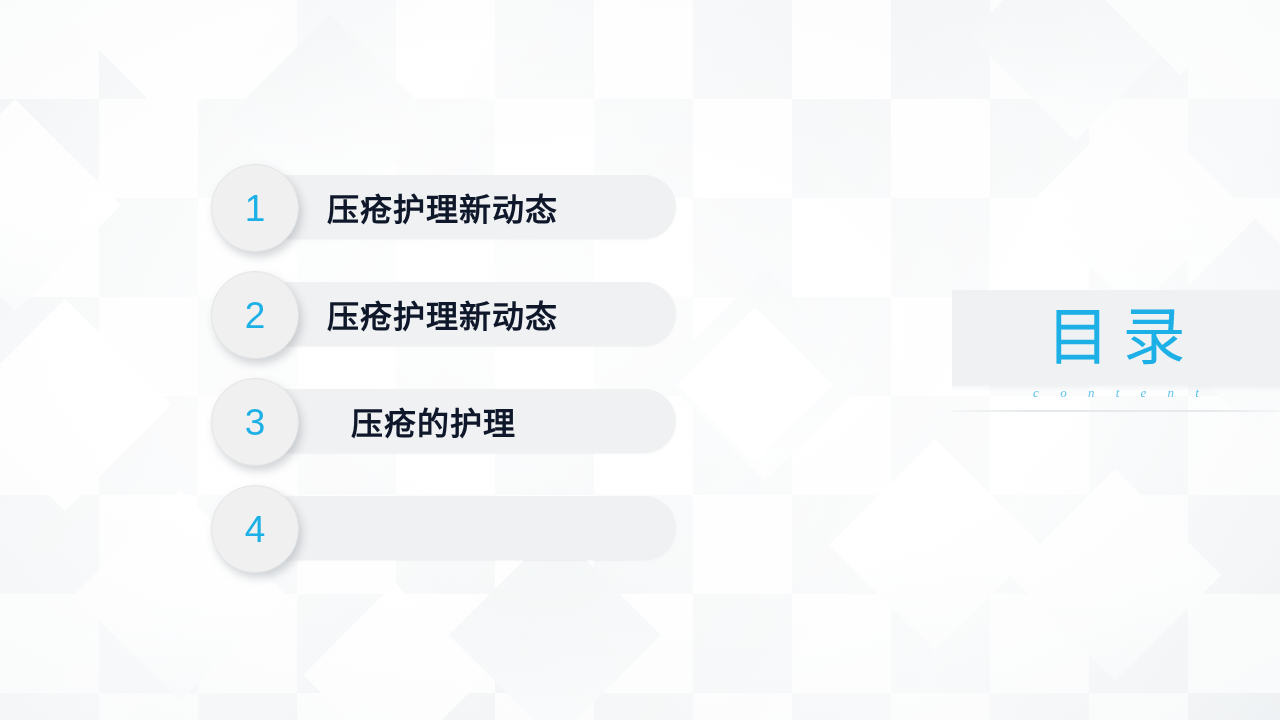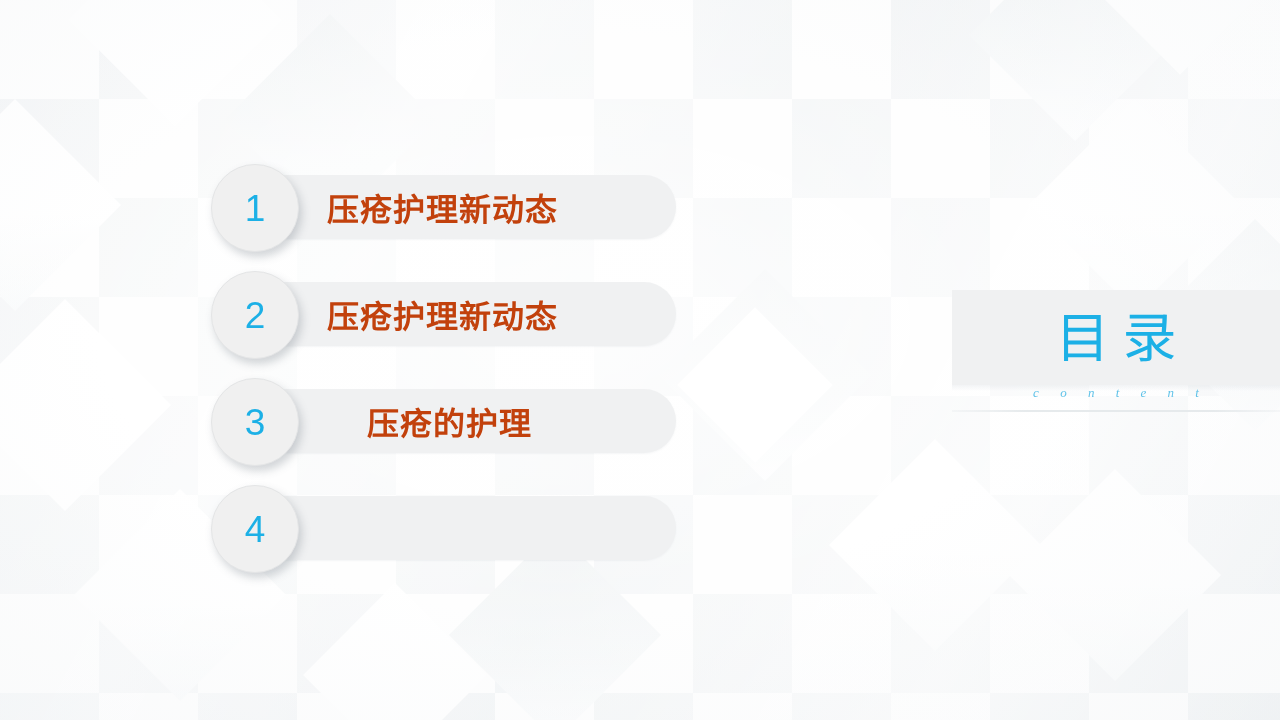--- a/index.html
+++ b/index.html
@@ -131,27 +131,27 @@
   }
 
   .toc-label {
     position: absolute;
     top: 0;
     height: 64px;
     display: flex;
     align-items: center;
     font-size: 32px;
     font-weight: 700;
-    color: #c2410c;
+    color: #0f172a;
     letter-spacing: 1px;
     white-space: nowrap;
     z-index: 3;
   }
   .toc-label.indent-a { left: 116px; }
-  .toc-label.indent-b { left: 156px; }
+  .toc-label.indent-b { left: 140px; }
 
   
   .content-panel {
     position: absolute;
     left: 952px;
     top: 290px;
     width: 328px;
   }
   .panel-band {
     position: relative;
@@ -164,21 +164,21 @@
   .panel-band::after {
     content: "";
     position: absolute;
     left: 0;
     right: 0;
     bottom: -6px;
     height: 6px;
     background: linear-gradient(to bottom, rgba(170,180,190,.14), rgba(170,180,190,0));
   }
   .panel-title {
-    font-size: 54px;
+    font-size: 63px;
     font-weight: 400;
     color: #1cb0e6;
     letter-spacing: 13px;
     text-indent: 13px;
     line-height: 1;
     font-family: "Liberation Sans", "DejaVu Sans", sans-serif;
   }
   .panel-sub {
     text-align: center;
     font-size: 13px;

